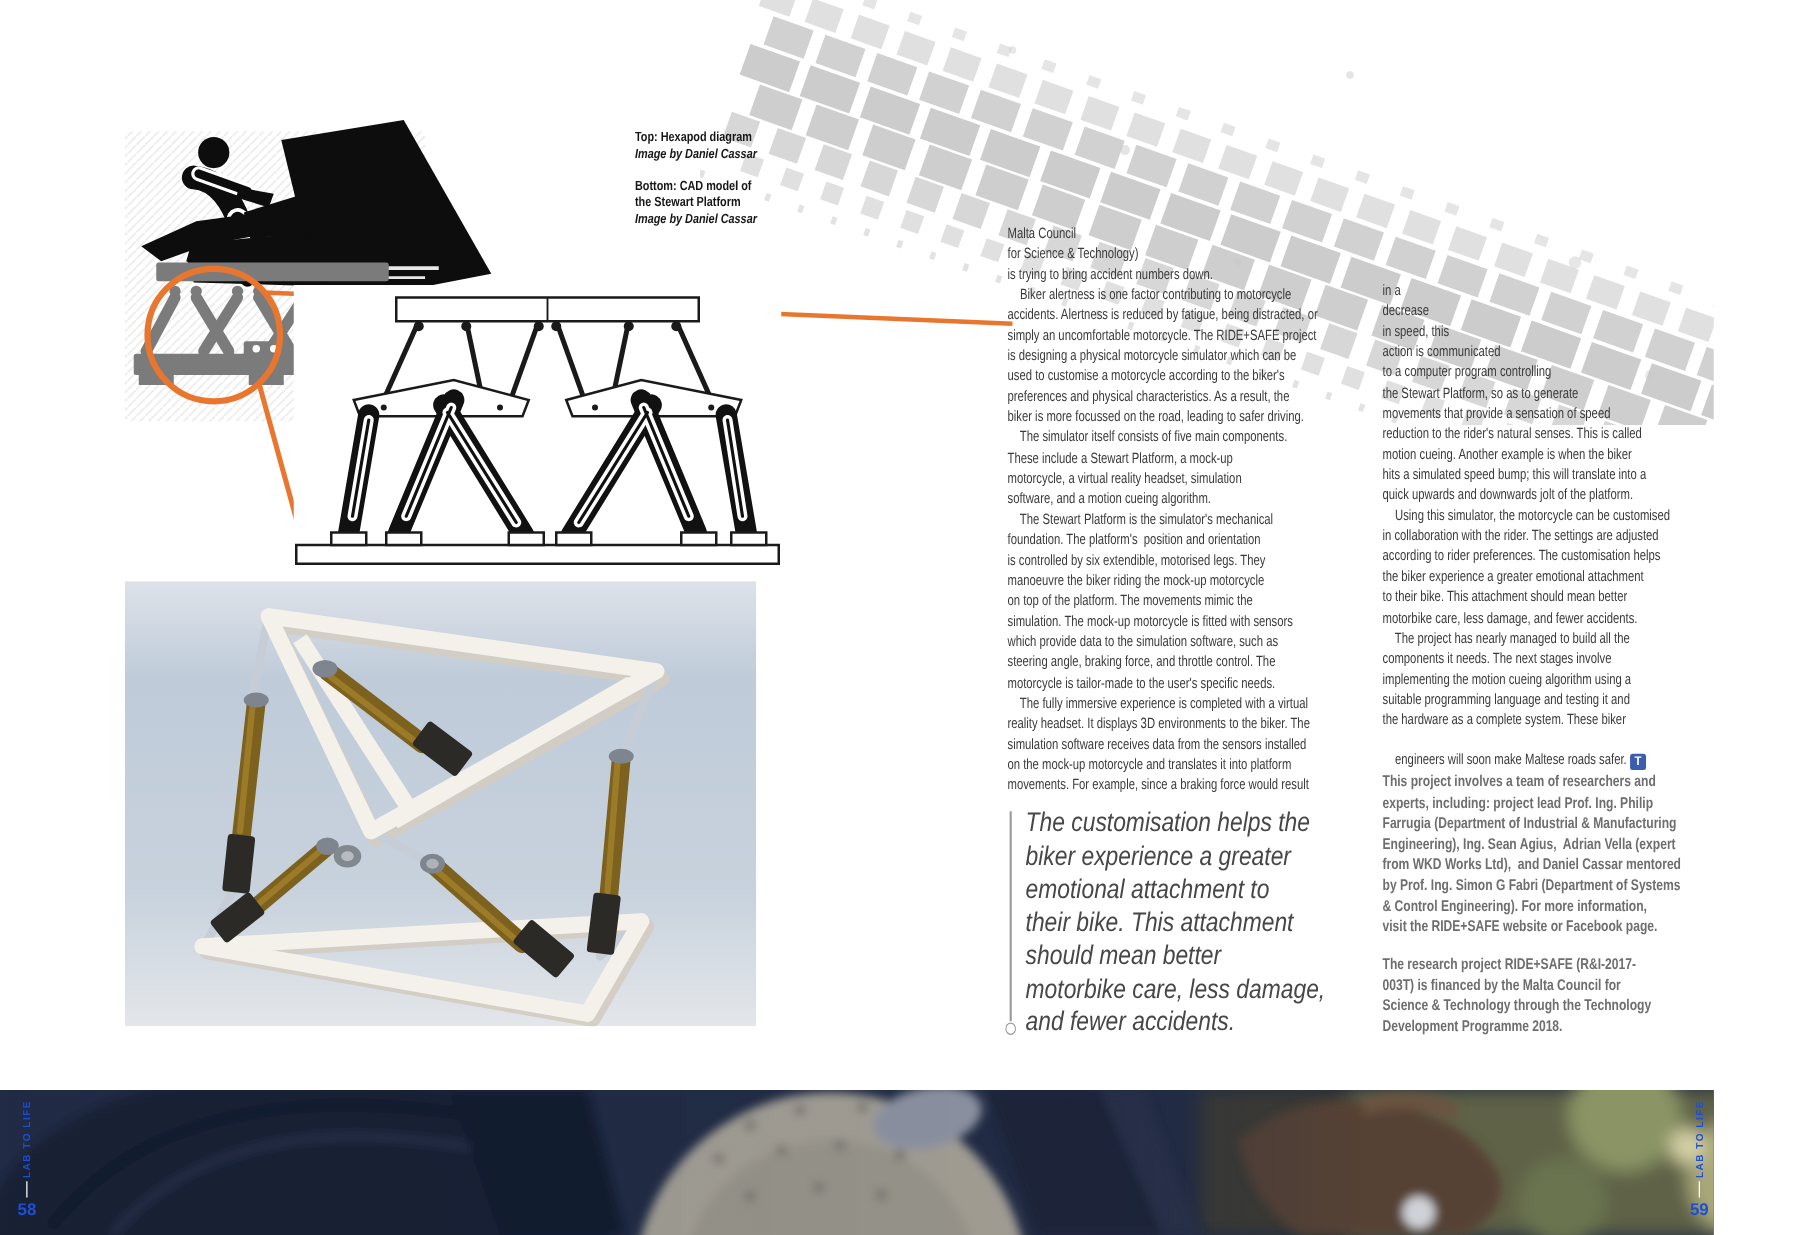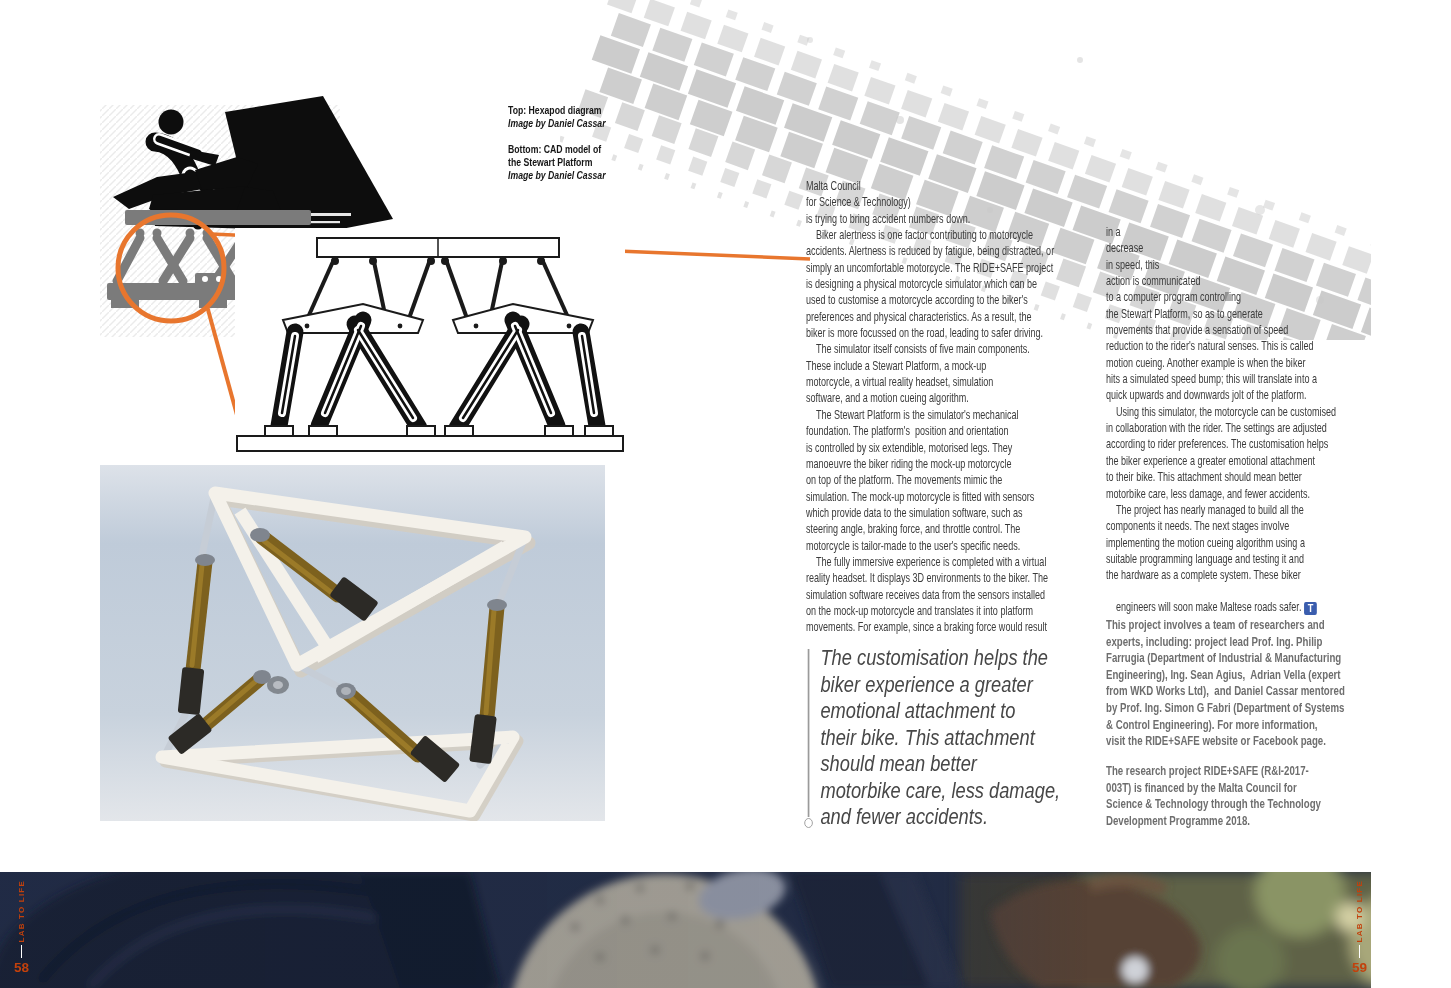--- a/index.html
+++ b/index.html
@@ -42,21 +42,21 @@
   .boldblock{font-size:12.4px;line-height:16.6px;font-weight:bold;color:#6e6e6e;
              transform:scaleX(.78);transform-origin:0 0;width:380px;}
   .boldblock .tline{white-space:pre;height:16.6px;}
   .credits{left:1106px;top:617px;}
   .funding{left:1106px;top:763px;}
 
   
   .photostrip{left:0;top:872px;}
 
   
-  .sidetab{bottom:13px;display:flex;flex-direction:column;align-items:center;color:#c2410c;z-index:5;}
+  .sidetab{bottom:13px;display:flex;flex-direction:column;align-items:center;color:#1d4ed8;z-index:5;}
   .sidetab.left{left:14px;}
   .sidetab.right{right:4px;}
   .vlabel{writing-mode:vertical-rl;transform:rotate(180deg);font-size:8px;font-weight:600;
           letter-spacing:1.2px;white-space:nowrap;}
   .vbar{width:1.5px;height:13px;background:#fff;margin:3px 0 2px 0;}
   .pnum{font-size:13.5px;font-weight:bold;}
 </style>
 </head>
 <body>
 

